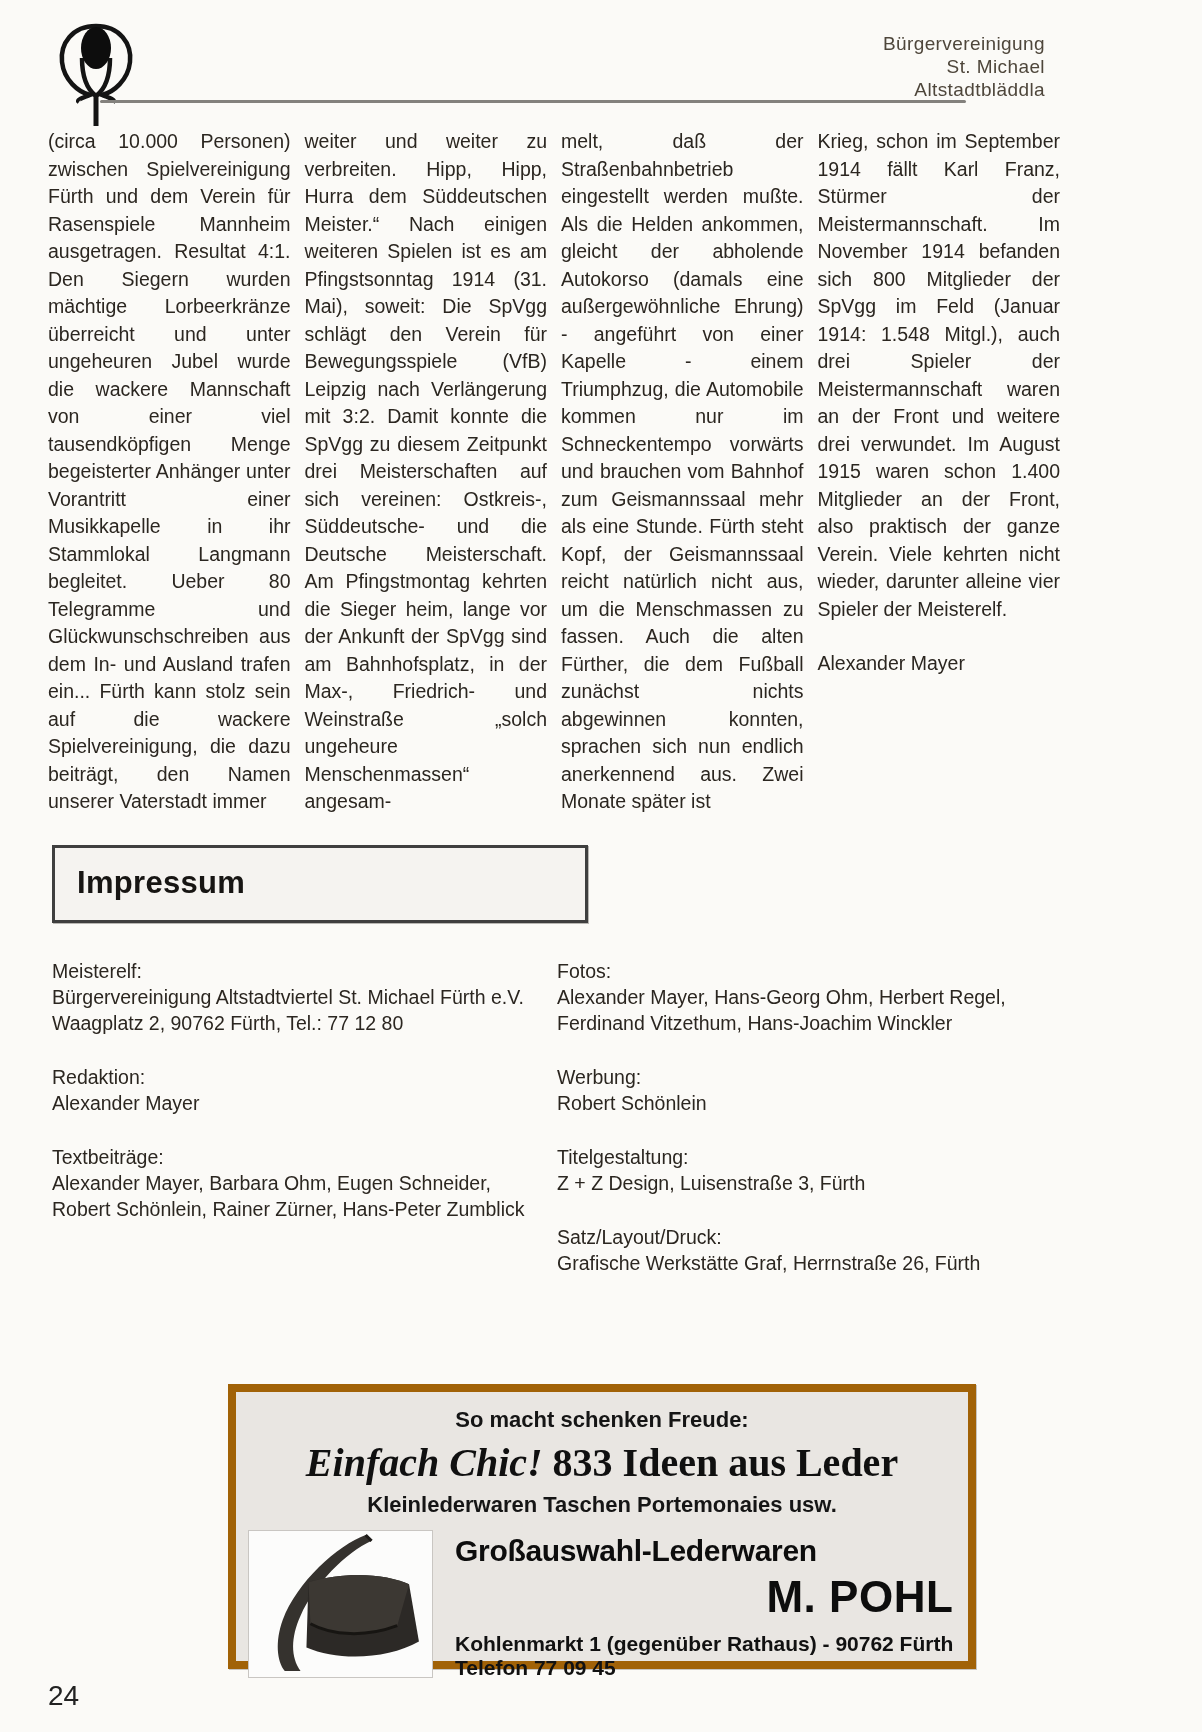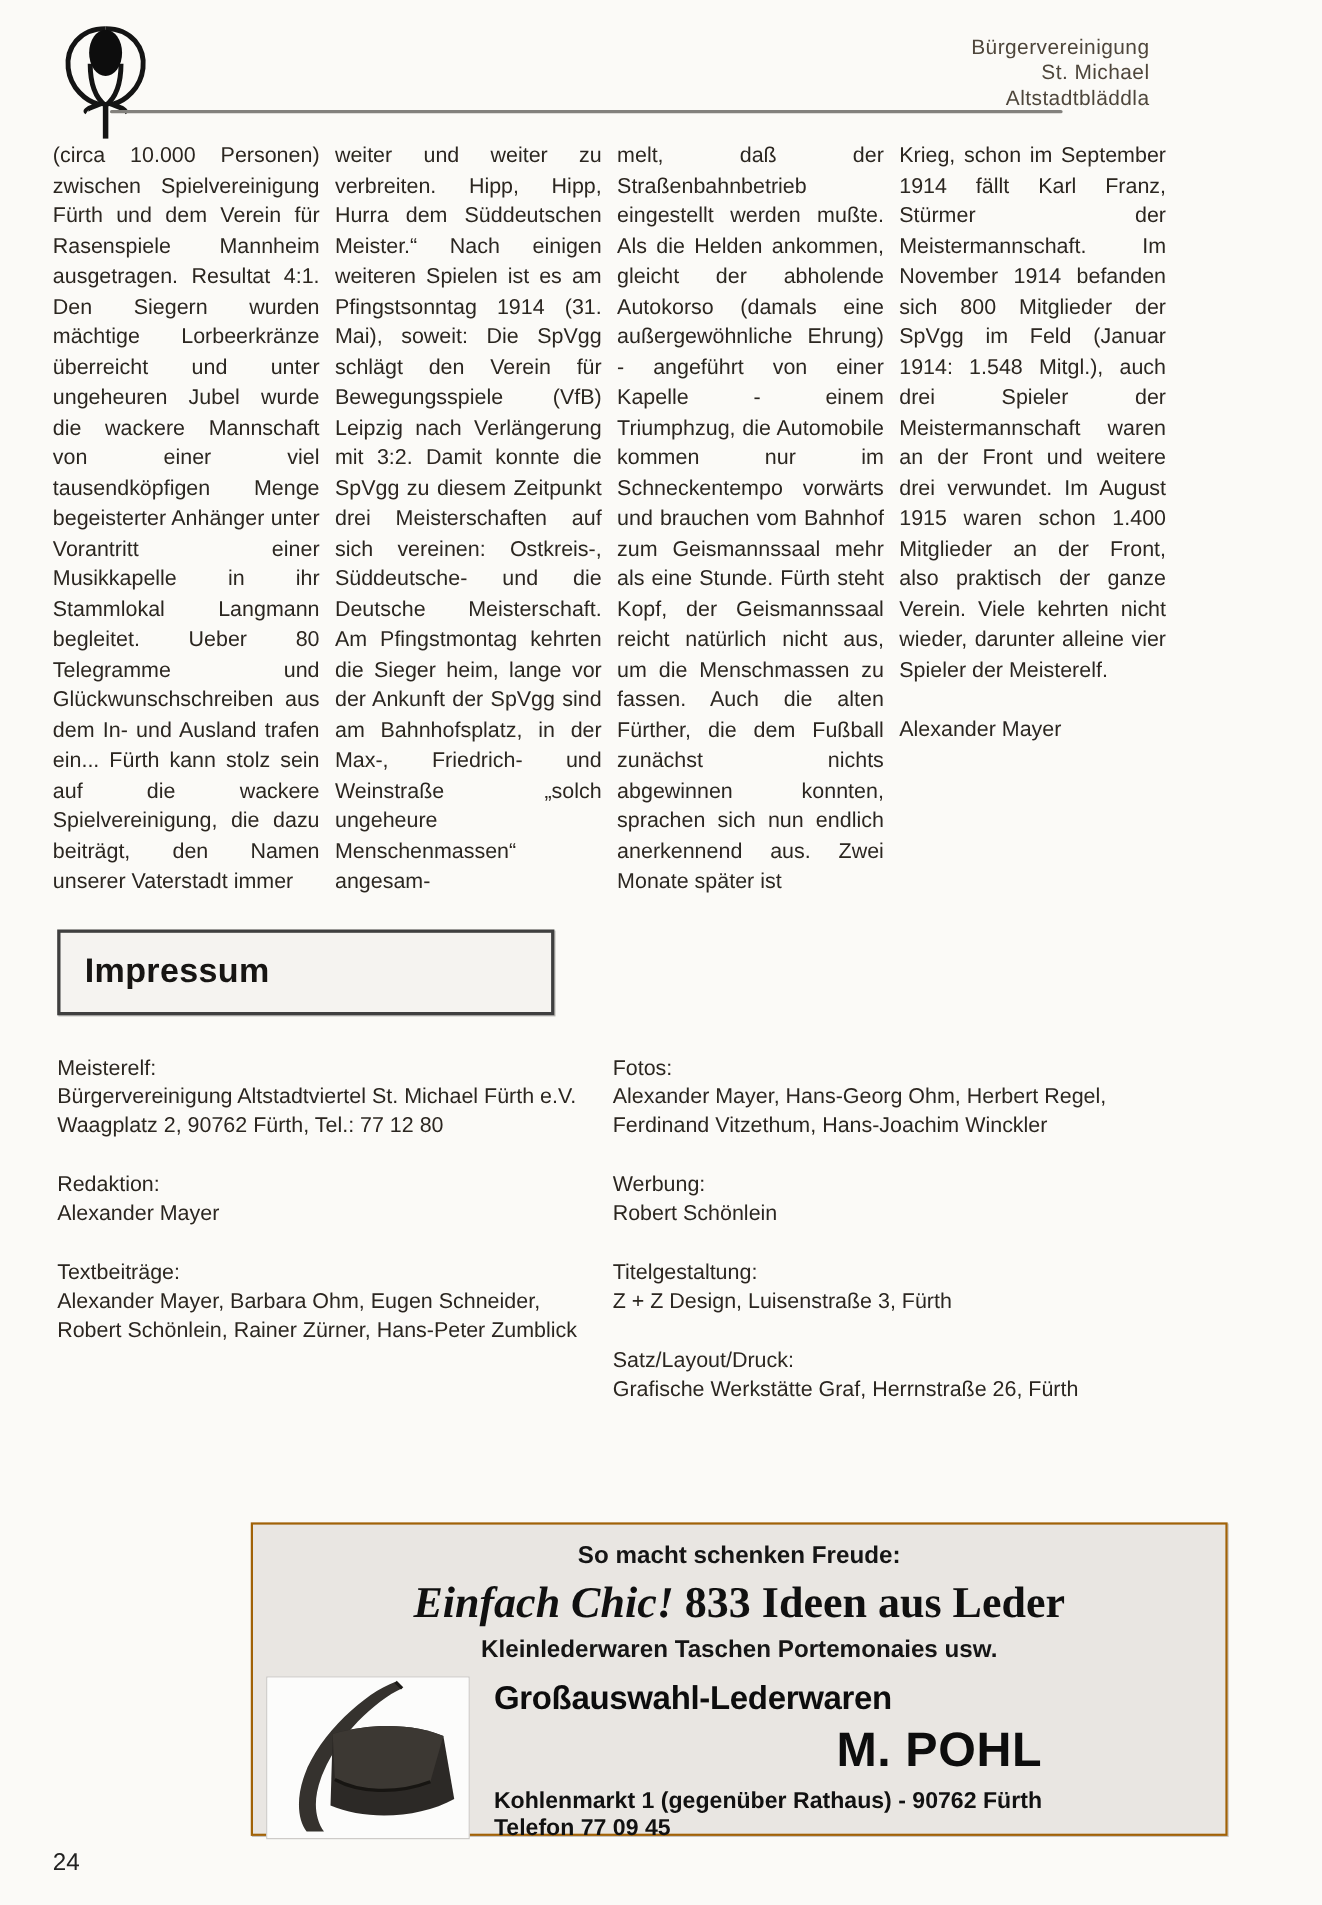--- a/index.html
+++ b/index.html
@@ -38,42 +38,42 @@
     flex: 1 1 0;
     font-size: 19.5px; line-height: 27.5px;
     text-align: justify;
     hyphens: manual; overflow-wrap: break-word;
   }
   .byline { margin-top: 27px; text-align: left; }
 
   
   .impressum-box {
     position: absolute; left: 52px; top: 845px;
-    width: 452px; height: 78px;
+    width: 536px; height: 78px;
     border: 3px solid #3f3f3f; background: #f5f3f0;
     box-shadow: 1px 1px 0 #b9b7b3;
   }
   .impressum-box h2 {
     font-size: 31px; font-weight: bold; color: #171513;
     padding: 17px 0 0 22px; letter-spacing: 0.3px;
   }
   .impressum-details {
     position: absolute; left: 52px; top: 958px; width: 1008px;
     display: flex;
     font-size: 19.5px; line-height: 26px; color: #2b2620;
   }
   .imp-col-left  { width: 505px; }
   .imp-col-right { flex: 1; }
   .imp-entry { margin-bottom: 28px; }
 
   
   .ad {
     position: absolute; left: 228px; top: 1384px;
-    width: 888px; height: 285px;
-    border: 2px solid #a16207; background: #e9e6e2;
+    width: 748px; height: 285px;
+    border: 8px solid #a16207; background: #e9e6e2;
     box-shadow: 1px 1px 0 #c7c4c0;
   }
   .ad-tagline {
     margin-top: 15px; text-align: center;
     font-size: 22px; font-weight: bold; color: #151515;
   }
   .ad-headline {
     margin-top: 6px; text-align: center;
     font-family: "Liberation Serif", "DejaVu Serif", serif;
     font-size: 40px; font-weight: bold; color: #101010;
@@ -89,21 +89,21 @@
     border: 1px solid #c9c6c2; flex: 0 0 auto;
   }
   .ad-shop { margin-left: 22px; padding-top: 4px; }
   .ad-shop-category { font-size: 30px; font-weight: 800; color: #0d0d0d; letter-spacing: -0.3px; }
   .ad-shop-name { font-size: 44px; font-weight: 800; color: #0d0d0d; margin-top: 4px; letter-spacing: 0.5px; text-align: right; }
   .ad-shop-address { font-size: 21px; font-weight: bold; color: #111; margin-top: 10px; }
   .ad-shop-phone   { font-size: 21px; font-weight: bold; color: #111; }
 
   .page-number {
     position: absolute; left: 48px; top: 1680px;
-    font-size: 22px; color: #222;
+    font-size: 28px; color: #222;
   }
 </style>
 </head>
 <body>
 
 <div class="page">
 
   <svg class="logo" viewBox="0 0 88 108">
     <g fill="none" stroke="#141414" stroke-width="4.5">
       <path d="M44,6 C20,6 8,24 10,42 C12,60 26,72 38,75 C30,78 24,80 27,82"></path>

